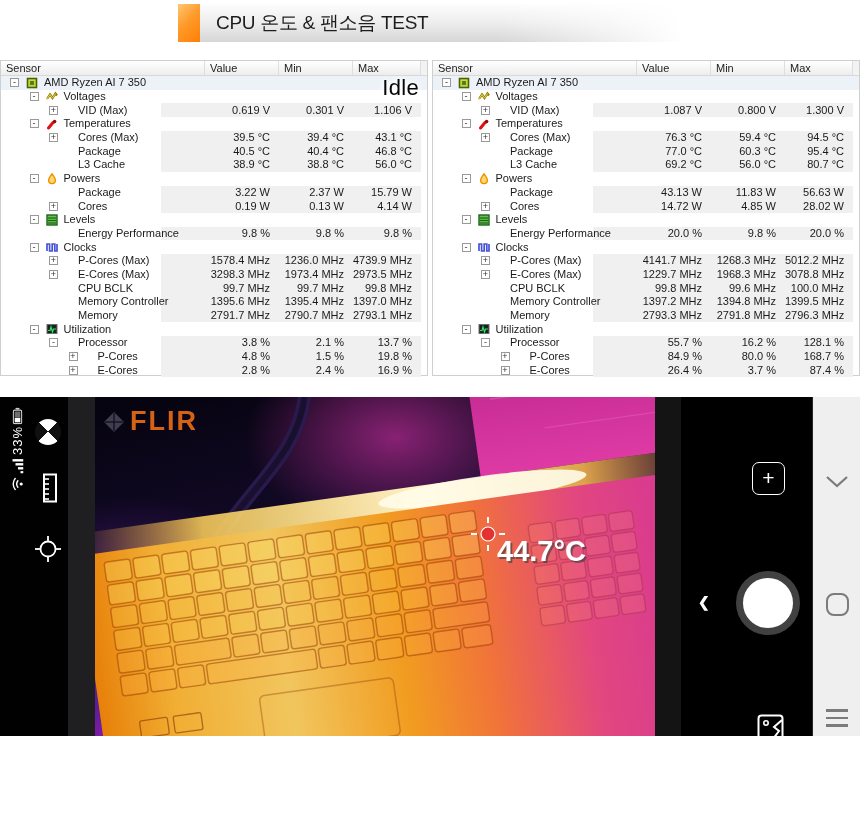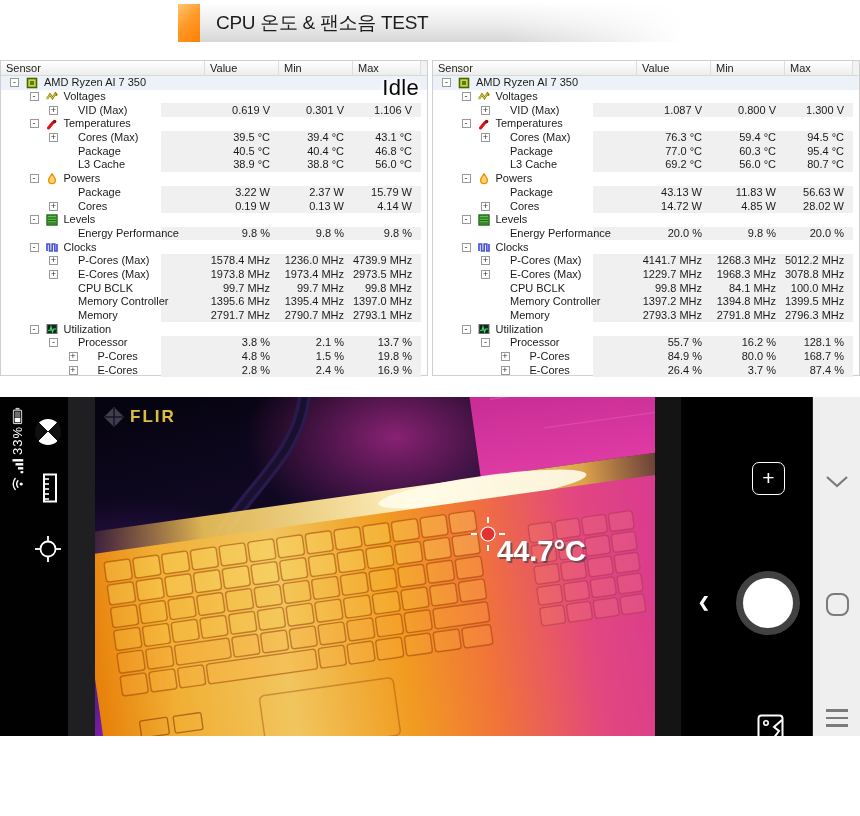--- a/index.html
+++ b/index.html
@@ -84,21 +84,21 @@
     border:7px solid #414141;border-radius:50%;}
   .gallery-btn{position:absolute;left:76px;top:317px;width:27px;height:27px;}
 
   .nav-icon{position:absolute;left:0;width:48px;display:flex;justify-content:center;color:#7b7b7b;}
   .nav-home{width:23px;height:23px;border:2px solid #7b7b7b;border-radius:8px;box-sizing:border-box;}
   .nav-recent{width:22px;display:flex;flex-direction:column;gap:5px;}
   .nav-recent span{display:block;height:2.5px;background:#7b7b7b;}
 
   .flir-logo{position:absolute;left:8px;top:9px;opacity:0.85;z-index:2;display:flex;
     align-items:center;gap:5px;}
-  .flir-logo .word{font-size:17px;font-weight:bold;letter-spacing:2px;color:#fde047;}
+  .flir-logo .word{font-size:27px;font-weight:bold;letter-spacing:2px;color:#f97316;}
 </style>
 </head>
 <body>
 
 <div class="page">
 
   <div class="title-block"></div>
   <div class="title-bar">
     <div class="title-text">CPU 온도 &amp; 팬소음 TEST</div>
   </div>
@@ -289,21 +289,21 @@
             <div class="cellv value">1578.4 MHz</div>
             <div class="cellv min">1236.0 MHz</div>
             <div class="cellv max">4739.9 MHz</div>
           </div>
           <div class="trow data">
             <div class="cell-sensor">
               <span class="sp" style="width: 48px;"></span>
               <span class="expand">+</span>
               <span class="lbl">E-Cores (Max)</span>
             </div>
-            <div class="cellv value">1973.8 MHz</div>
+            <div class="cellv value">3298.3 MHz</div>
             <div class="cellv min">1973.4 MHz</div>
             <div class="cellv max">2973.5 MHz</div>
           </div>
           <div class="trow data">
             <div class="cell-sensor">
               <span class="sp" style="width: 48px;"></span>
               <span class="expand-gap"></span>
               <span class="lbl">CPU BCLK</span>
             </div>
             <div class="cellv value">99.7 MHz</div>
@@ -576,21 +576,21 @@
             <div class="cellv min">1968.3 MHz</div>
             <div class="cellv max">3078.8 MHz</div>
           </div>
           <div class="trow data">
             <div class="cell-sensor">
               <span class="sp" style="width: 48px;"></span>
               <span class="expand-gap"></span>
               <span class="lbl">CPU BCLK</span>
             </div>
             <div class="cellv value">99.8 MHz</div>
-            <div class="cellv min">84.1 MHz</div>
+            <div class="cellv min">99.6 MHz</div>
             <div class="cellv max">100.0 MHz</div>
           </div>
           <div class="trow data">
             <div class="cell-sensor">
               <span class="sp" style="width: 48px;"></span>
               <span class="expand-gap"></span>
               <span class="lbl">Memory Controller</span>
             </div>
             <div class="cellv value">1397.2 MHz</div>
             <div class="cellv min">1394.8 MHz</div>

